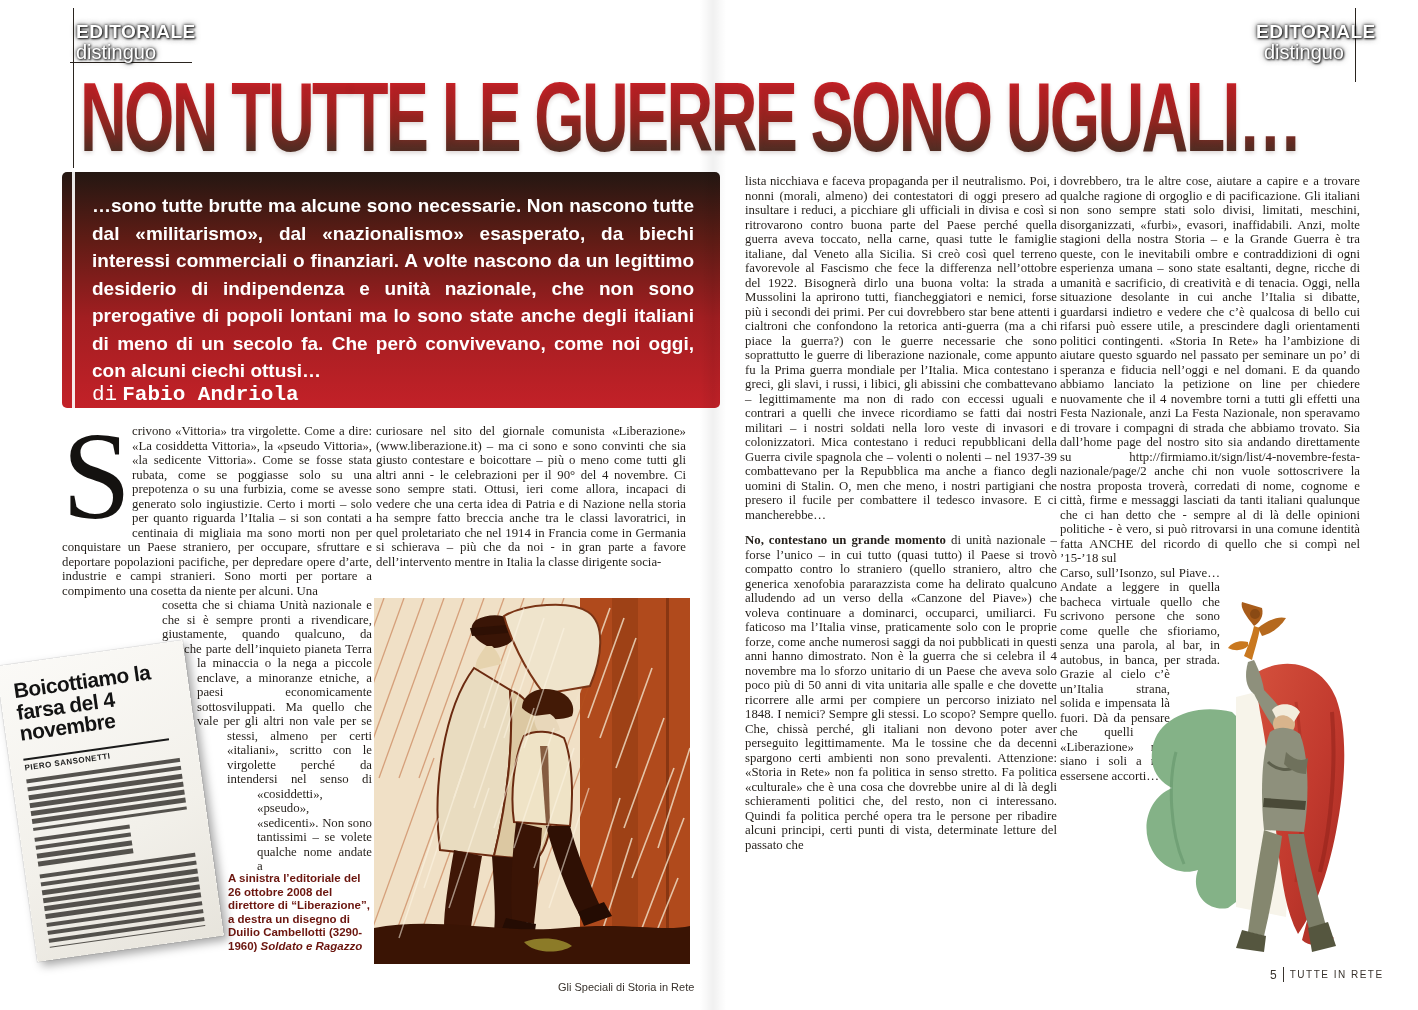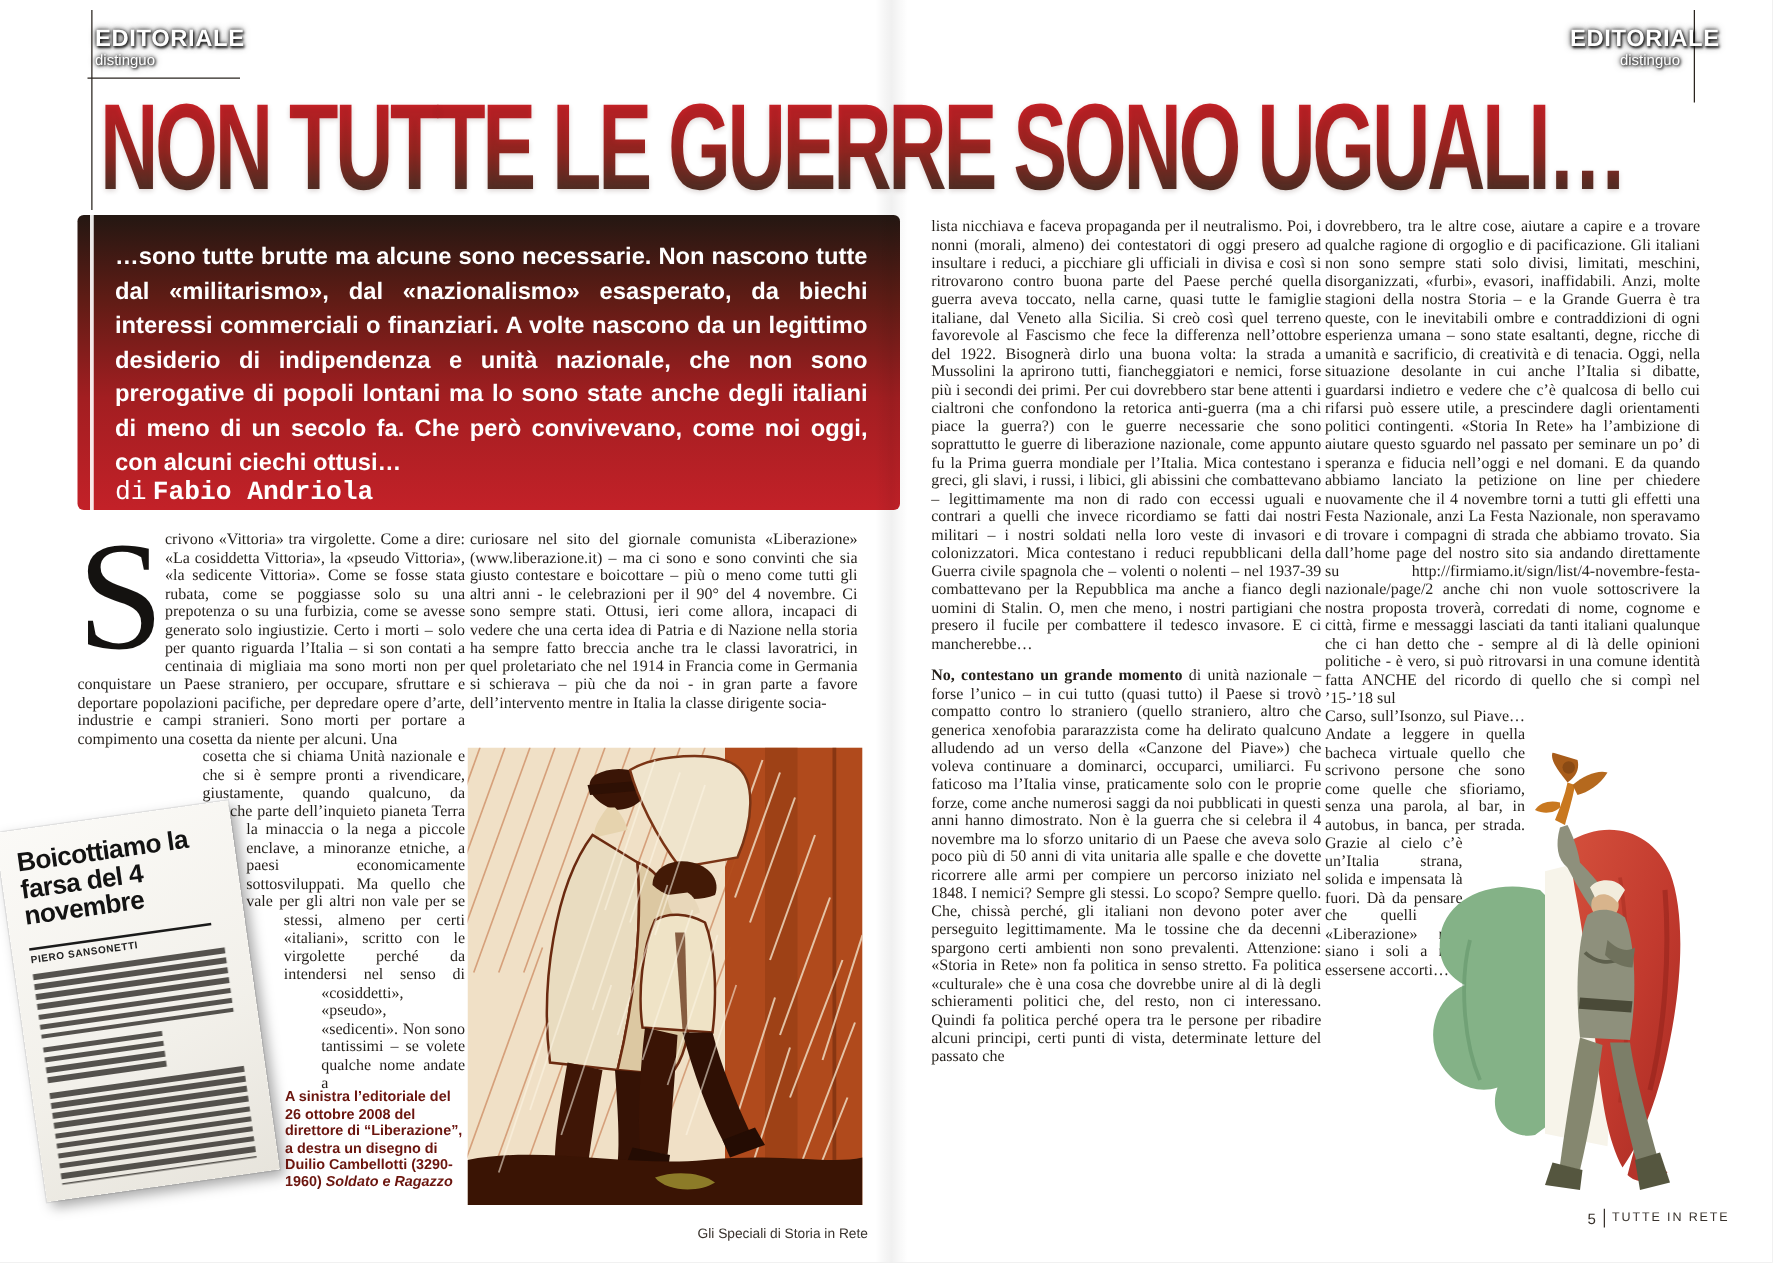--- a/index.html
+++ b/index.html
@@ -2,21 +2,21 @@
 <html><head>
 <meta charset="utf-8">
 <style>
   html,body{margin:0;padding:0;background:#e8e8e8;}
   .spread{position:relative;width:1418px;height:1010px;background:#ffffff;overflow:hidden;
           font-family:"Liberation Serif",serif;color:#241f1a;}
   
   .badge{position:absolute;font-family:"Liberation Sans",sans-serif;color:#fff;line-height:1.05;
          text-shadow:0 0 3px rgba(20,20,20,.95),0 0 6px rgba(20,20,20,.7),1px 1px 2px rgba(0,0,0,.8);}
   .badge .l1{font-size:19px;font-weight:bold;letter-spacing:.5px;}
-  .badge .l2{font-size:12px;font-weight:normal;}
+  .badge .l2{font-size:20px;font-weight:normal;}
   .badge-left{left:76px;top:22px;text-align:left;}
   .badge-right{left:1256px;top:22px;width:88px;text-align:right;}
   .vrule{position:absolute;width:1px;background:#2a241f;}
   .hrule{position:absolute;height:1px;background:#2a241f;}
   
   .title{position:absolute;left:80px;top:72px;white-space:nowrap;line-height:.92;
          font-family:"Liberation Sans",sans-serif;font-weight:bold;font-size:98px;letter-spacing:-4px;
          transform:scaleX(.66);transform-origin:left top;color:#b5231f;
          text-shadow:0 2px 5px rgba(60,30,20,.18);}
   @supports (-webkit-background-clip:text){

